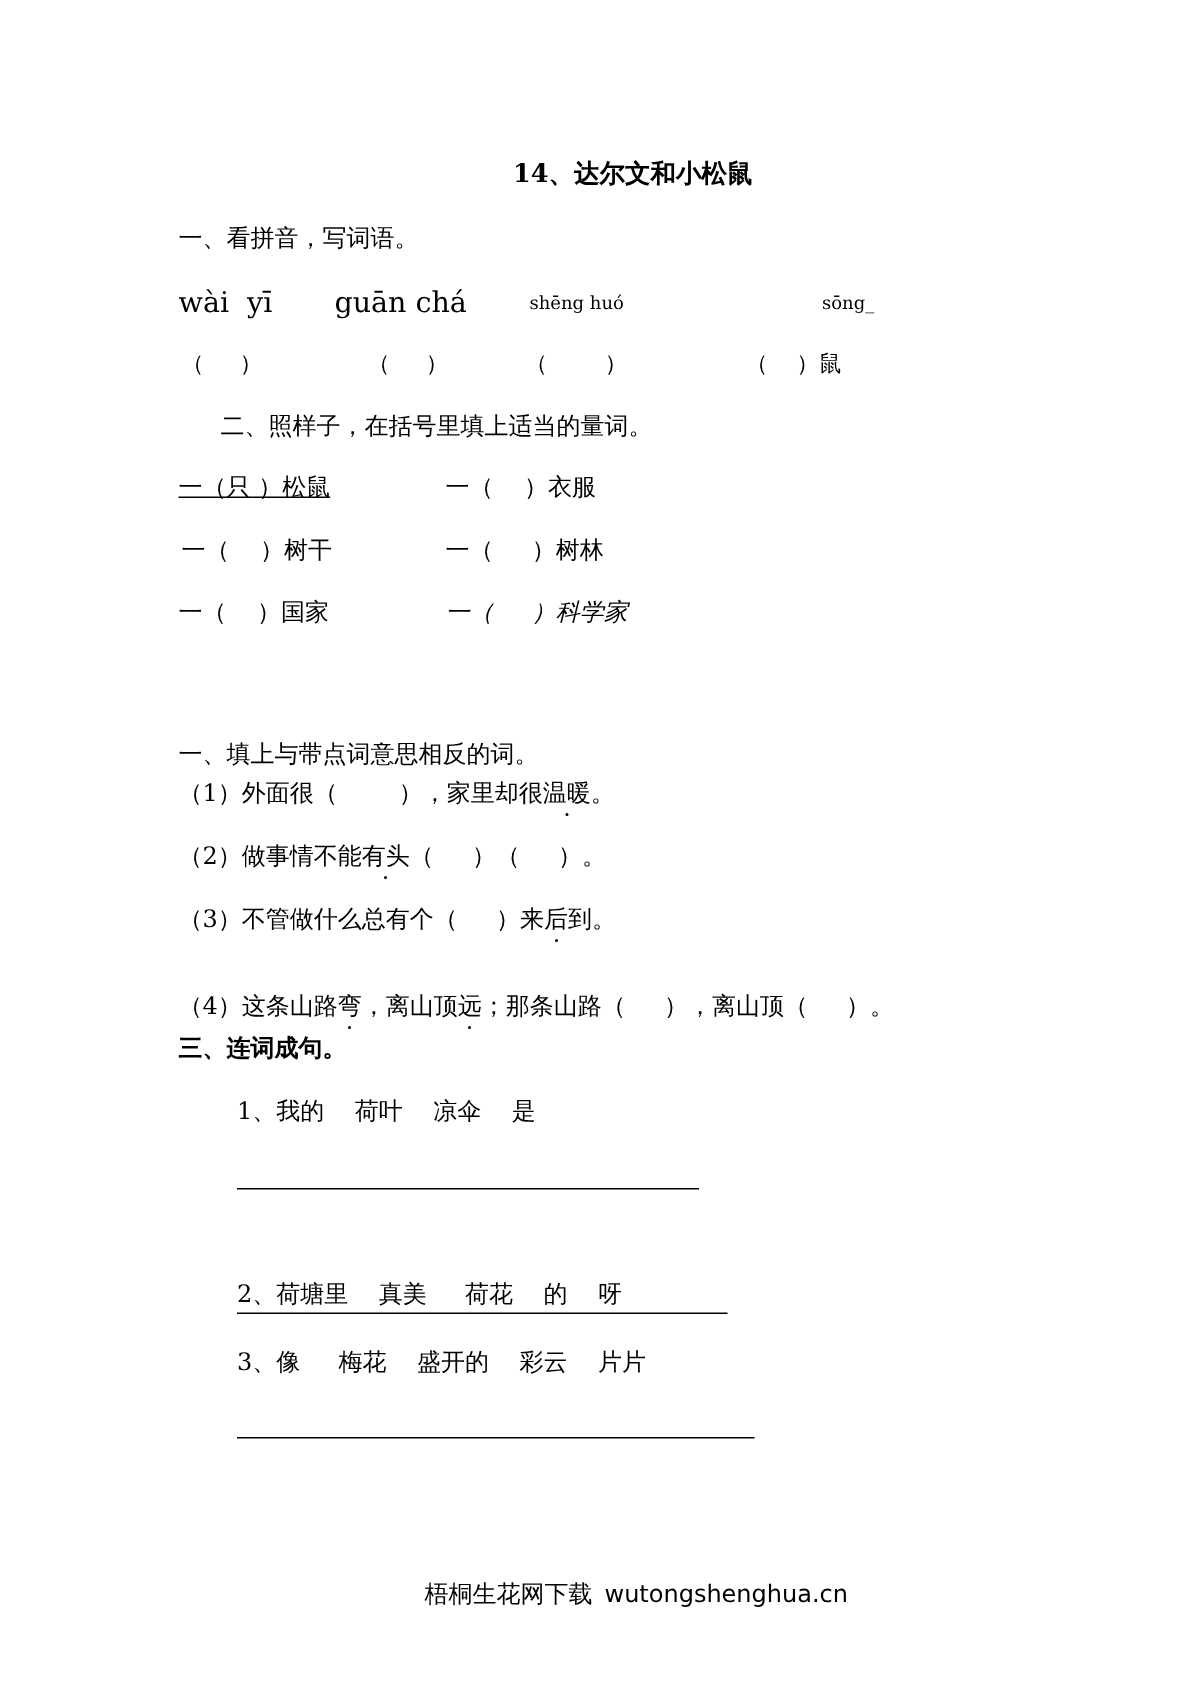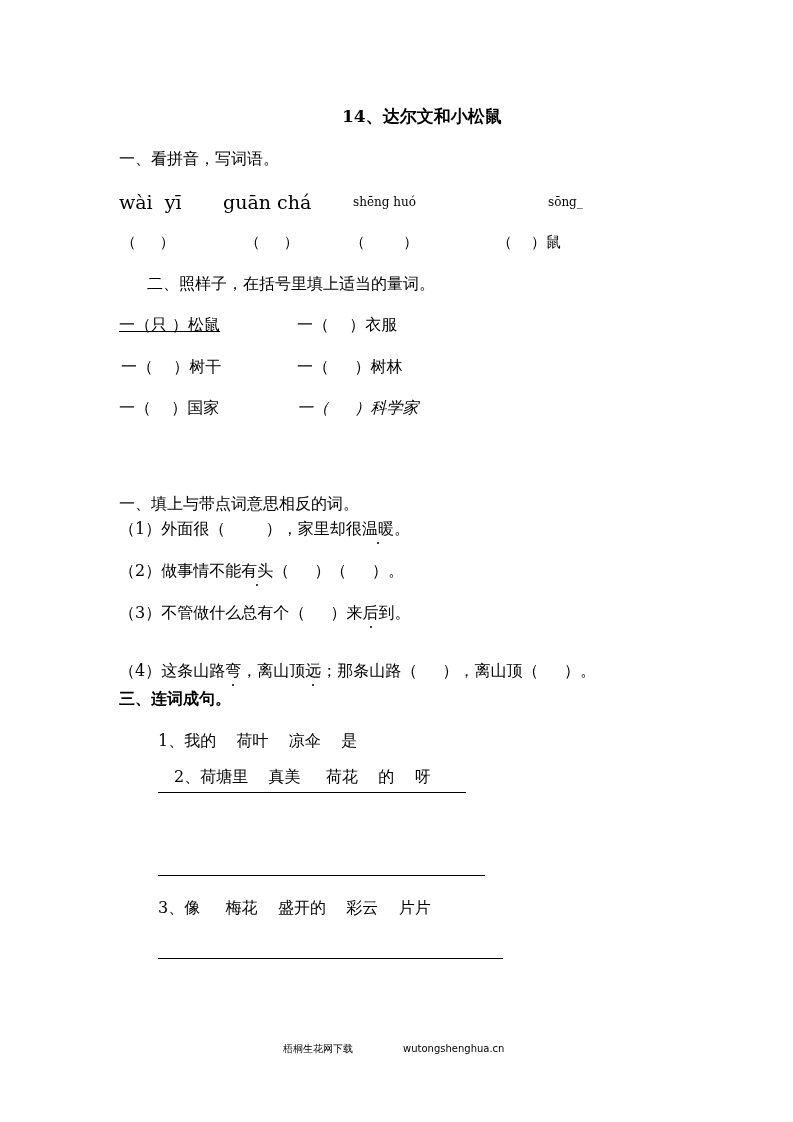--- a/index.html
+++ b/index.html
@@ -4,21 +4,21 @@
 <style>
   html, body { margin:0; padding:0; background:#ffffff; }
   body { width:793px; height:1122px; position:relative; overflow:hidden;
          font-family:"DejaVu Serif","Liberation Serif",serif; color:#000; font-size:16px; }
   .abs { position:absolute; white-space:pre; line-height:20px; }
   .title { font-weight:bold; font-size:17px; }
   .bold { font-weight:bold; font-family:"DejaVu Sans","Liberation Sans",sans-serif; }
   .dot { position:relative; display:inline-block; }
   .dot::after { content:""; position:absolute; left:50%; bottom:-5px; width:2px; height:2px; margin-left:-1px; background:#000; border-radius:1px; }
   .line { position:absolute; height:0; border-top:1px solid #000; }
-  .footer { font-size:10px; }
+  .footer { font-size:16px;margin-top:14px; }
 </style>
 </head>
 <body>
 
 <div class="abs title" style="left:305px;top:106px;margin-left:37px;">14、达尔文和小松鼠</div>
 
 <div class="abs" style="left:119px;top:149px;">一、看拼音，写词语。</div>
 <div class="abs" style="left:119px;top:192px;font-size:19px;">wài  yī</div>
 <div class="abs" style="left:223px;top:192px;font-size:19px;">guān chá</div>
 <div class="abs" style="left:353px;top:192px;font-size:12px;">shēng huó</div>
@@ -38,19 +38,19 @@
 
 <div class="abs" style="left:119px;top:494px;font-family:Liberation Serif, serif;">一、填上与带点词意思相反的词。</div>
 <div class="abs" style="left:119px;top:519px;"><span>（1）外面很（        ），家里却很</span><span class="dot">温暖</span><span>。</span></div>
 <div class="abs" style="left:119px;top:561px;"><span>（2）做事情不能</span><span class="dot">有头</span><span>（     ）（     ）。</span></div>
 <div class="abs" style="left:119px;top:603px;text-align:right;"><span>（3）不管做什么总有个（     ）来</span><span class="dot">后</span><span>到。</span></div>
 <div class="abs" style="left:119px;top:615px;margin-top:46px;"><span>（4）这条山路</span><span class="dot">弯</span><span>，离山顶</span><span class="dot">远</span><span>；那条山路（     ），离山顶（     ）。</span></div>
 
 <div class="abs bold" style="left:119px;top:689px;">三、连词成句。</div>
 <div class="abs" style="left:158px;top:731px;">1、我的    荷叶    凉伞    是</div>
 <div class="line" style="left:158px;top:792px;width:308px;"></div>
-<div class="abs" style="left:158px;top:767px;margin-left:16px;">2、荷塘里    真美     荷花    的    呀</div>
+<div class="abs" style="left:158px;top:853px;">2、荷塘里    真美     荷花    的    呀</div>
 <div class="line" style="left:158px;top:875px;width:327px;"></div>
 <div class="abs" style="left:158px;top:898px;">3、像     梅花    盛开的    彩云    片片</div>
 <div class="line" style="left:158px;top:958px;width:345px;"></div>
 
 <div class="abs footer" style="left:283px;top:1039px;">梧桐生花网下载</div>
 <div class="abs footer url" style="left:403px;top:1039px;font-family:'DejaVu Sans','Liberation Sans',sans-serif;">wutongshenghua.cn</div>
 
 </body></html>

